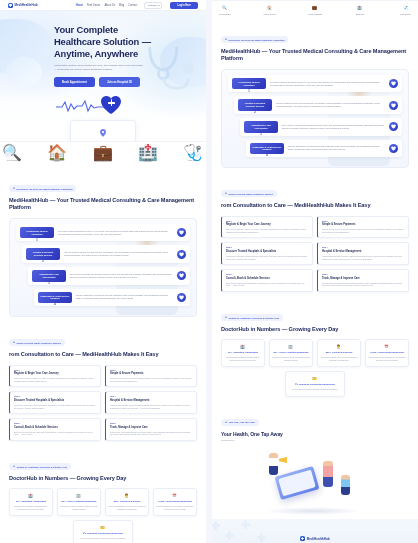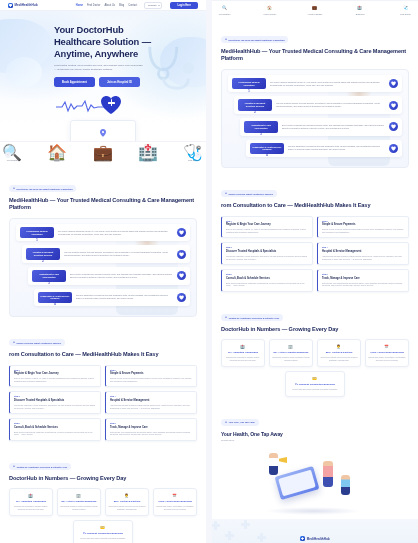--- a/index.html
+++ b/index.html
@@ -331,21 +331,21 @@
       <div class="hero-blob hb2"></div>
       <div class="hero-blob hb3"></div>
       <svg class="stetho" viewBox="0 0 60 54">
         <path d="M10 6 q0 22 14 24 q14 -2 14 -24" fill="none" stroke="#b9d4ef" stroke-width="3"></path>
         <circle cx="24" cy="34" r="5" fill="none" stroke="#b9d4ef" stroke-width="3"></circle>
         <path d="M24 39 q2 10 14 10 q12 0 12 -10" fill="none" stroke="#cfe2f5" stroke-width="3"></path>
         <circle cx="50" cy="28" r="6" fill="#d7e9f8"></circle>
       </svg>
 
       <div class="hero-inner">
-        <div class="hero-h1">Your DoctorHub Healthcare Solution — Anytime, Anywhere</div>
+        <div class="hero-h1">Your Complete Healthcare Solution — Anytime, Anywhere</div>
         <div class="hero-sub">Find trusted doctors, book hospital services, and manage home care seamlessly — all through one secure unified healthcare platform.</div>
         <div class="hero-btns">
           <span class="btn-primary">Book Appointment</span>
           <span class="btn-secondary">Join as Hospital ID</span>
         </div>
       </div>
 
       <div class="heart-wrap">
         <svg class="ecg" width="50" height="14" viewBox="0 0 50 14">
           <polyline points="0,8 6,8 9,3 12,12 15,5 18,10 21,7 26,7 29,2 32,12 35,6 38,9 42,8 50,8" fill="none" stroke="#5468e8" stroke-width="1.1"></polyline>

